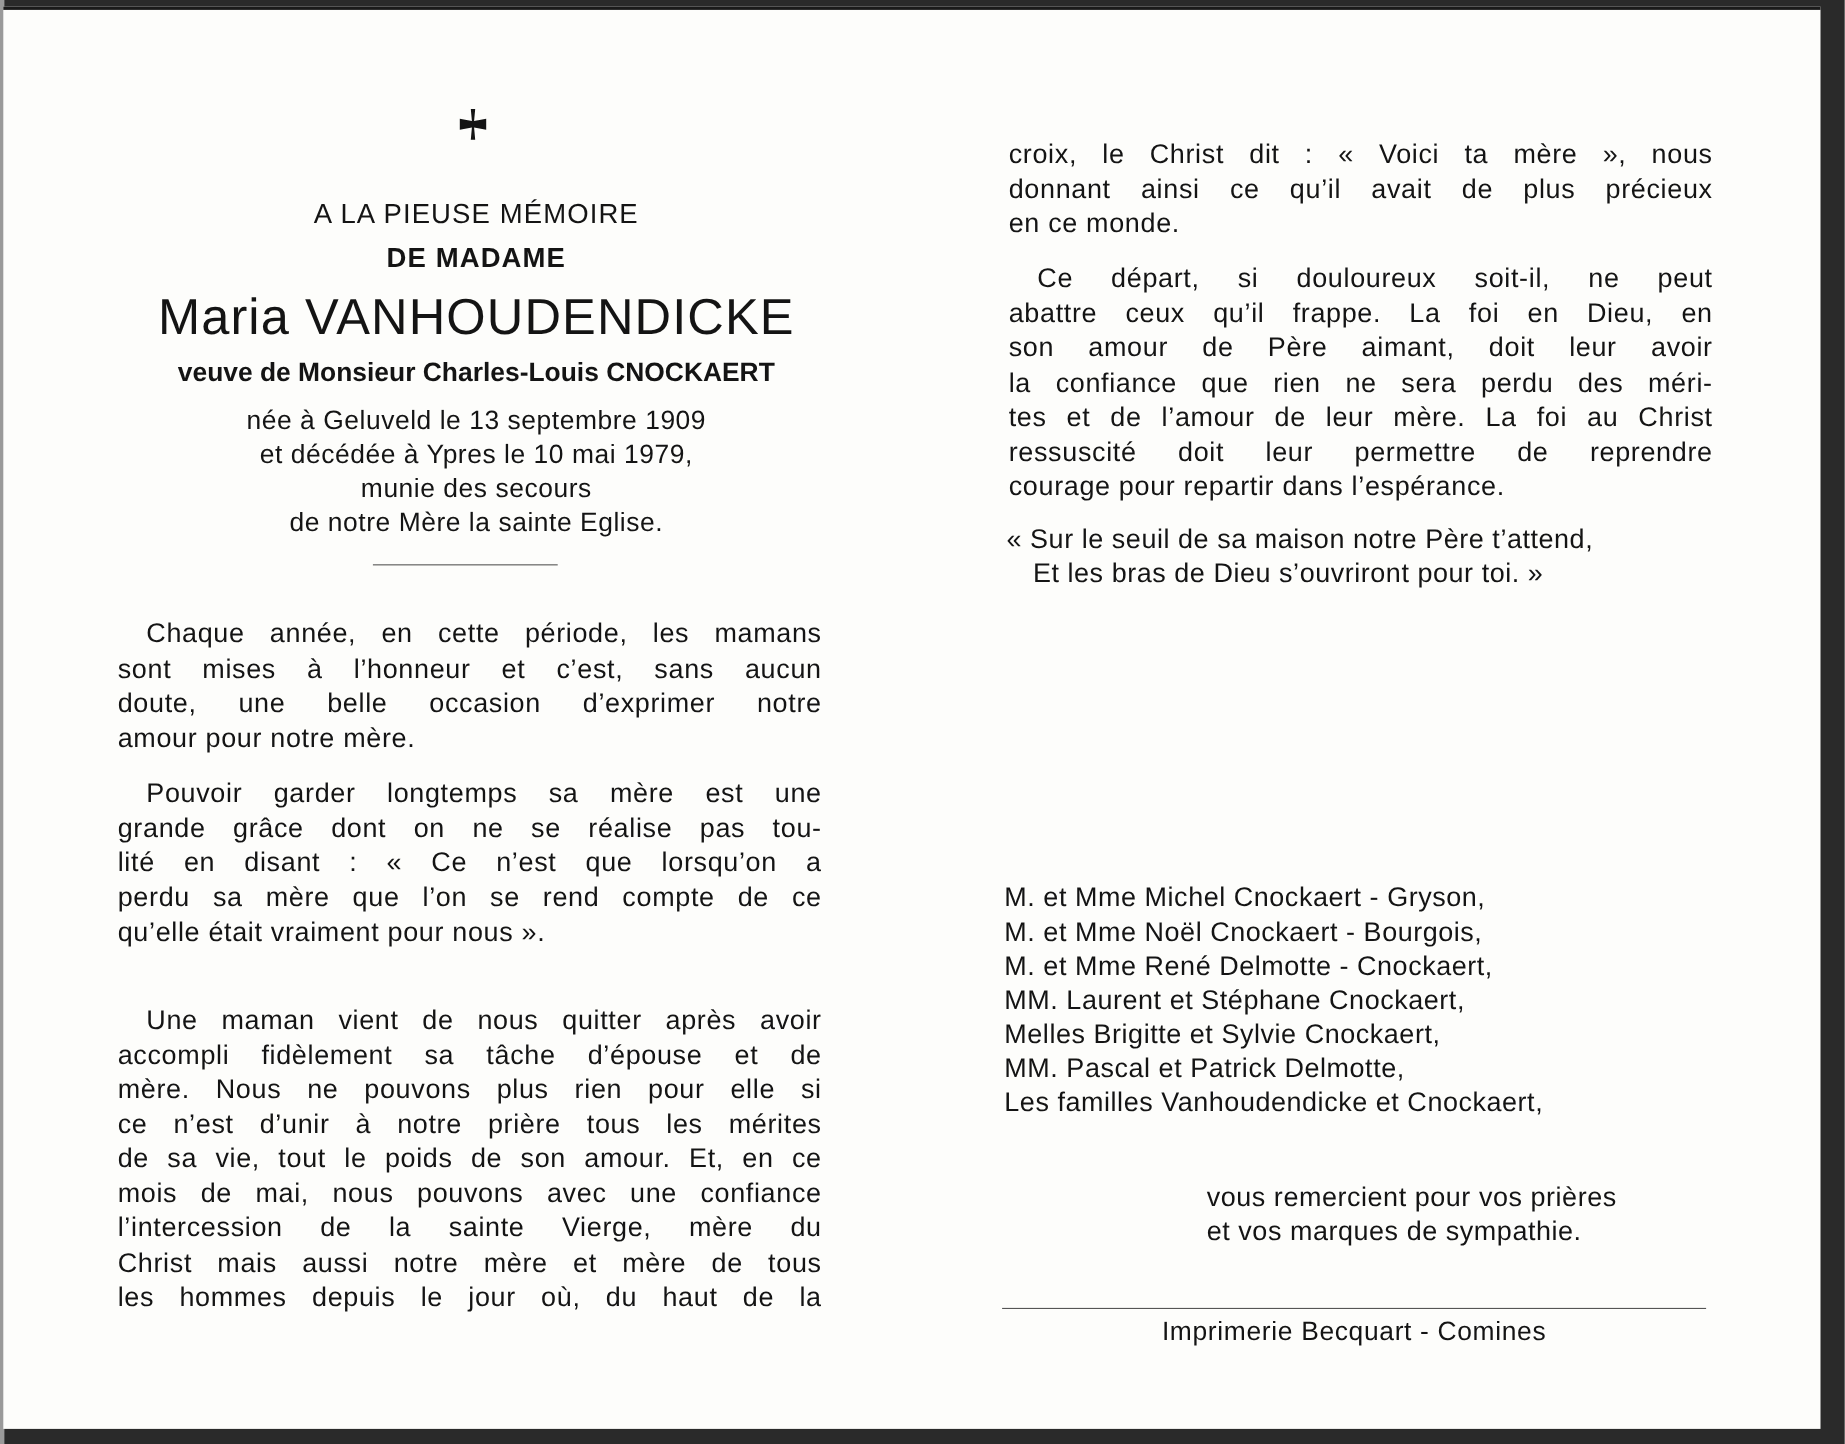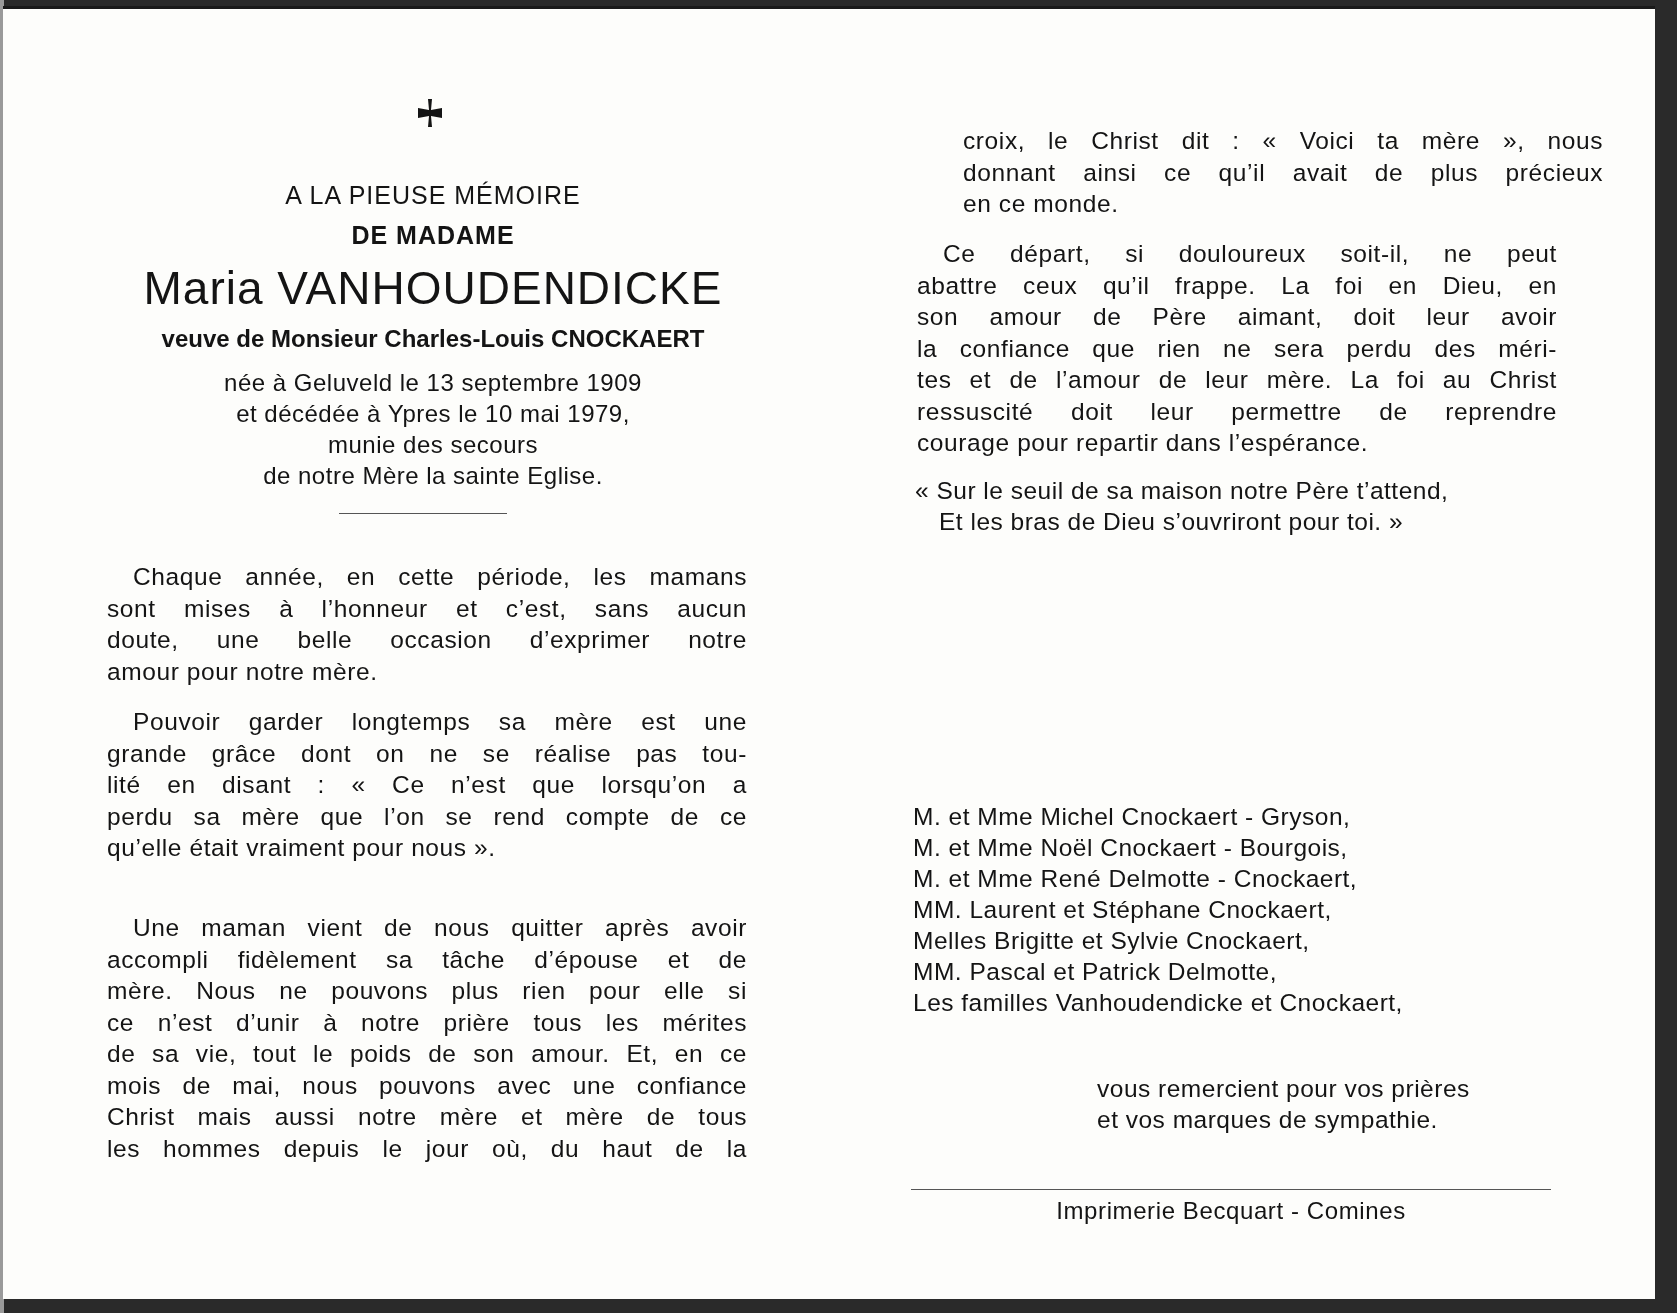--- a/index.html
+++ b/index.html
@@ -57,21 +57,21 @@
     margin: 0; letter-spacing: 0.6px;
   }
   .para-line { display: block; text-align: justify; text-align-last: justify; white-space: nowrap; }
   .para-line.last { text-align-last: left; }
   .indent { padding-left: 26px; }
 
   .lp1 { position: absolute; left: 104px; top: 552px; width: 640px; }
   .lp2 { position: absolute; left: 104px; top: 697px; width: 640px; }
   .lp3 { position: absolute; left: 104px; top: 903px; width: 640px; }
 
-  .rp1 { position: absolute; left: 914px; top: 116px; width: 640px; margin-left: 46px; }
+  .rp1 { position: absolute; left: 914px; top: 116px; width: 640px; }
   .rp2 { position: absolute; left: 914px; top: 229px; width: 640px; }
   .quote {
     position: absolute; left: 912px; top: 466px; width: 660px;
     font-size: 24.5px; line-height: 31px; letter-spacing: 0.5px;
   }
   .quote span { display: block; }
   .quote .q2 { padding-left: 24px; }
 
   .family {
     position: absolute; left: 910px; top: 792px; width: 680px;
@@ -135,20 +135,21 @@
     <span class="para-line last">qu’elle était vraiment pour nous ».</span>
   </div>
 
   <div class="lp3 para">
     <span class="para-line indent">Une maman vient de nous quitter après avoir</span>
     <span class="para-line">accompli fidèlement sa tâche d’épouse et de</span>
     <span class="para-line">mère. Nous ne pouvons plus rien pour elle si</span>
     <span class="para-line">ce n’est d’unir à notre prière tous les mérites</span>
     <span class="para-line">de sa vie, tout le poids de son amour. Et, en ce</span>
     <span class="para-line">mois de mai, nous pouvons avec une confiance</span>
+    <span class="para-line">l’intercession de la sainte Vierge, mère du</span>
     <span class="para-line">Christ mais aussi notre mère et mère de tous</span>
     <span class="para-line">les hommes depuis le jour où, du haut de la</span>
   </div>
 
   <div class="rp1 para">
     <span class="para-line">croix, le Christ dit : « Voici ta mère », nous</span>
     <span class="para-line">donnant ainsi ce qu’il avait de plus précieux</span>
     <span class="para-line last">en ce monde.</span>
   </div>
 

